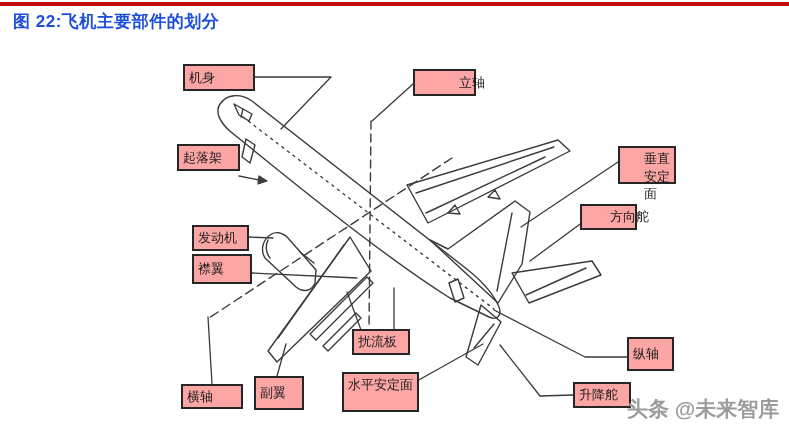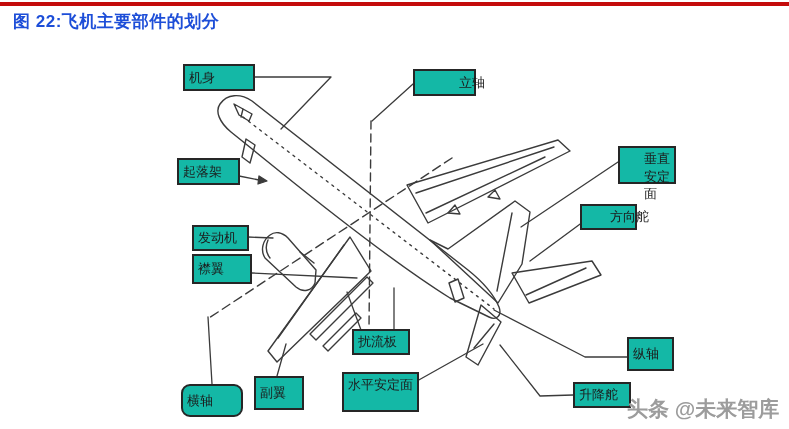--- a/index.html
+++ b/index.html
@@ -3,21 +3,21 @@
 <meta charset="utf-8">
 <style>
   html,body{margin:0;padding:0;background:#fff;}
   body{width:789px;height:429px;position:relative;overflow:hidden;
        font-family:"Liberation Sans",sans-serif;}
   .top-rule{position:absolute;left:0;top:2px;width:789px;height:4px;background:#c40b0b;}
   .fig-title{position:absolute;left:13px;top:10px;font-size:17px;font-weight:bold;
              color:#1d4ed8;letter-spacing:.5px;white-space:nowrap;}
   .stage{position:absolute;left:0;top:40px;width:789px;height:389px;}
   svg.art{position:absolute;left:0;top:-40px;width:789px;height:429px;}
-  .lbl{position:absolute;box-sizing:border-box;border:2px solid #262626;background:#14b8a6;
+  .lbl{position:absolute;box-sizing:border-box;border:2px solid #262626;background:#fca5a5;
        color:#1c1c1c;font-size:13px;line-height:1.35;padding:2px 4px;
        display:flex;align-items:center;}
   .lbl.nowrap{white-space:nowrap;}
   .lbl.wrap{align-items:flex-start;}
   .watermark{position:absolute;left:627px;top:395px;font-size:21px;font-weight:bold;
              color:#9c9c9c;white-space:nowrap;
              text-shadow:1px 1px 0 rgba(255,255,255,.9);text-align:center;}
 </style>
 </head>
 <body>
@@ -90,42 +90,42 @@
       <polyline points="573,395 540,396 500,345"></polyline>
     </g>
   </svg>
 
   <div class="lbl nowrap" style="left:183px;top:24px;width:72px;height:27px;">
     <span>机身</span>
   </div>
   <div class="lbl nowrap" style="left:413px;top:29px;width:63px;height:27px;padding-left:44px;">
     <span>立轴</span>
   </div>
-  <div class="lbl nowrap" style="left:177px;top:118px;width:63px;height:27px;">
+  <div class="lbl nowrap" style="left:177px;top:104px;width:63px;height:27px;">
     <span>起落架</span>
   </div>
   <div class="lbl wrap" style="left:618px;top:106px;width:58px;height:38px;padding-left:24px;">
     <span>垂直安定面</span>
   </div>
   <div class="lbl nowrap" style="left:580px;top:164px;width:57px;height:26px;padding-left:28px;">
     <span>方向舵</span>
   </div>
   <div class="lbl nowrap" style="left:192px;top:185px;width:57px;height:26px;">
     <span>发动机</span>
   </div>
   <div class="lbl nowrap" style="left:192px;top:214px;width:60px;height:30px;">
     <span>襟翼</span>
   </div>
   <div class="lbl nowrap" style="left:352px;top:289px;width:58px;height:26px;">
     <span>扰流板</span>
   </div>
   <div class="lbl wrap" style="left:342px;top:332px;width:77px;height:40px;justify-content:center;">
     <span>水平安定面</span>
   </div>
-  <div class="lbl nowrap" style="left:181px;top:344px;width:62px;height:33px;border-radius:9px;">
+  <div class="lbl nowrap" style="left:181px;top:344px;width:62px;height:25px;">
     <span>横轴</span>
   </div>
   <div class="lbl nowrap" style="left:254px;top:336px;width:50px;height:34px;">
     <span>副翼</span>
   </div>
   <div class="lbl nowrap" style="left:627px;top:297px;width:47px;height:34px;">
     <span>纵轴</span>
   </div>
   <div class="lbl nowrap" style="left:573px;top:342px;width:58px;height:26px;text-align:center;">
     <span>升降舵</span>

